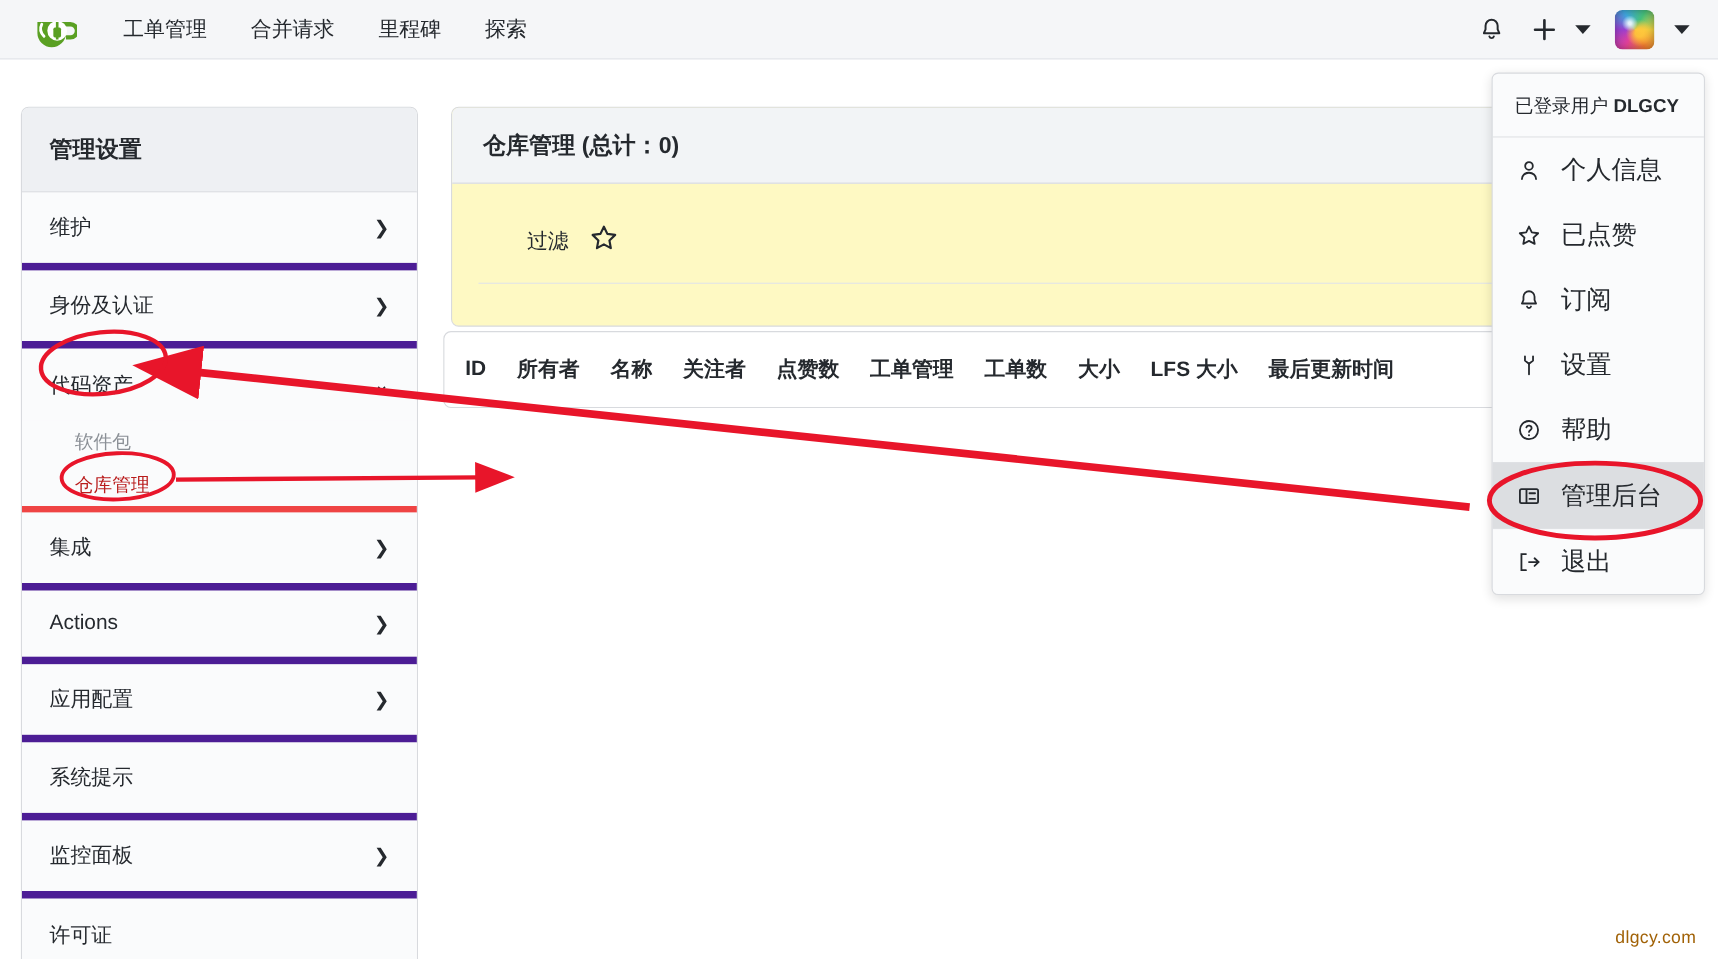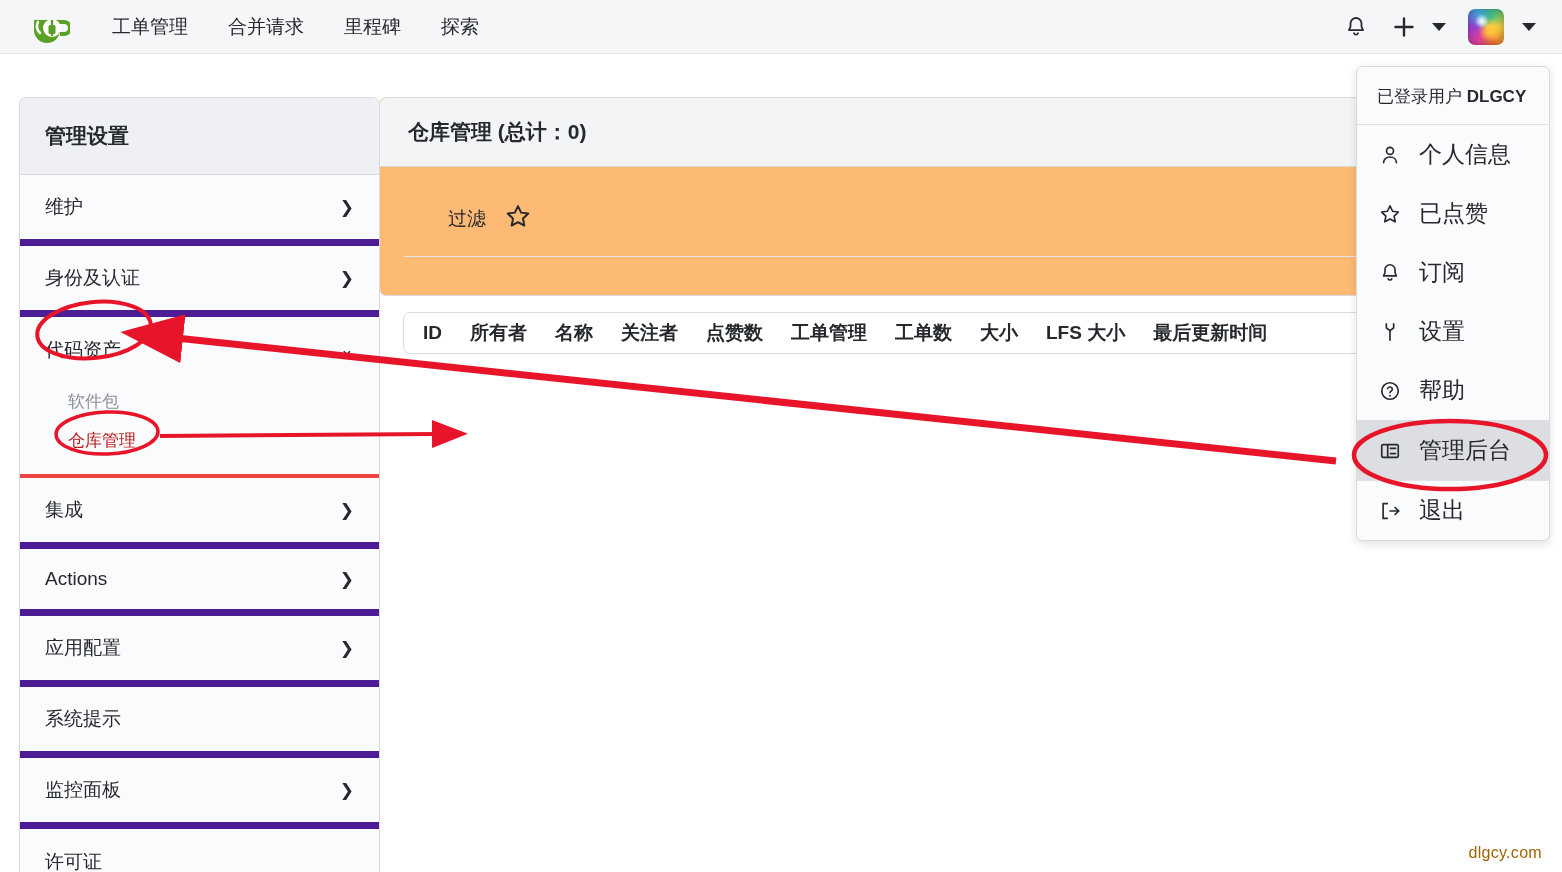--- a/index.html
+++ b/index.html
@@ -56,32 +56,32 @@
   .side-header {
     background:#eef0f3; padding:24px 25px; font-size:21px; font-weight:bold;
     border-bottom:1px solid #d8dade;
   }
   .side-item {
     padding:19px 25px; font-size:19px; display:flex; align-items:center;
     border-bottom:7px solid #4c1d95; background:#fafbfc; min-height:65px;
   }
   .side-item:last-child { border-bottom:none; }
   .side-item .chev { margin-left:auto; color:#25292e; font-size:17px; line-height:1; }
-  .side-sub-wrap { border-bottom:4px solid #ef4444; background:#fafbfc; padding-bottom:14px; }
+  .side-sub-wrap { border-bottom:6px solid #ef4444; background:#fafbfc; }
   .side-sub {
     padding:8px 25px 8px 48px; font-size:17px; color:#8b9096;
   }
   .side-sub.active { color:#b91c1c; }
   .side-item.open { border-bottom:none; }
 
   
   #main {
-    position:absolute; left:379px; top:97px; width:1140px;
+    position:absolute; left:410px; top:97px; width:1140px;
     border:1px solid #d8dade; border-radius:7px; overflow:hidden;
-    background:#fdba74;
+    background:#fef9c3;
   }
   .main-header {
     background:#f2f4f6; padding:20px 28px; font-size:21px; font-weight:bold;
     border-bottom:1px solid #d8dade;
   }
   .search-row {
     padding:23px 24px 0 24px; display:flex; align-items:flex-start;
   }
   .search-box { display:flex; flex:0 0 auto; }
   .search-input {
@@ -94,21 +94,21 @@
     width:56px; height:56px; border:1px solid #d3d6da; border-radius:0 5px 5px 0;
     background:#f6f7f9; display:flex; align-items:center; justify-content:center;
     cursor:pointer;
   }
   .filter-label { font-size:19px; margin-left:44px; margin-top:16px; white-space:nowrap; }
   .star-btn { margin-left:18px; margin-top:12px; }
   .search-divider { margin:22px 24px 0 24px; border-top:1px solid #e2e4e8; }
   .spacer-row { height:38px; }
 
   #table-card {
-    position:absolute; left:403px; top:312px; width:1140px; height:42px;
+    position:absolute; left:403px; top:301px; width:1140px; height:70px;
     border:1px solid #d8dade; border-radius:7px; background:#ffffff;
     display:flex; align-items:center;
   }
   .th {
     font-size:19px; font-weight:bold; color:#25292e; white-space:nowrap;
   }
   #table-head-row { display:flex; align-items:center; padding-left:19px; gap:28px; }
 
   
   #user-menu {

